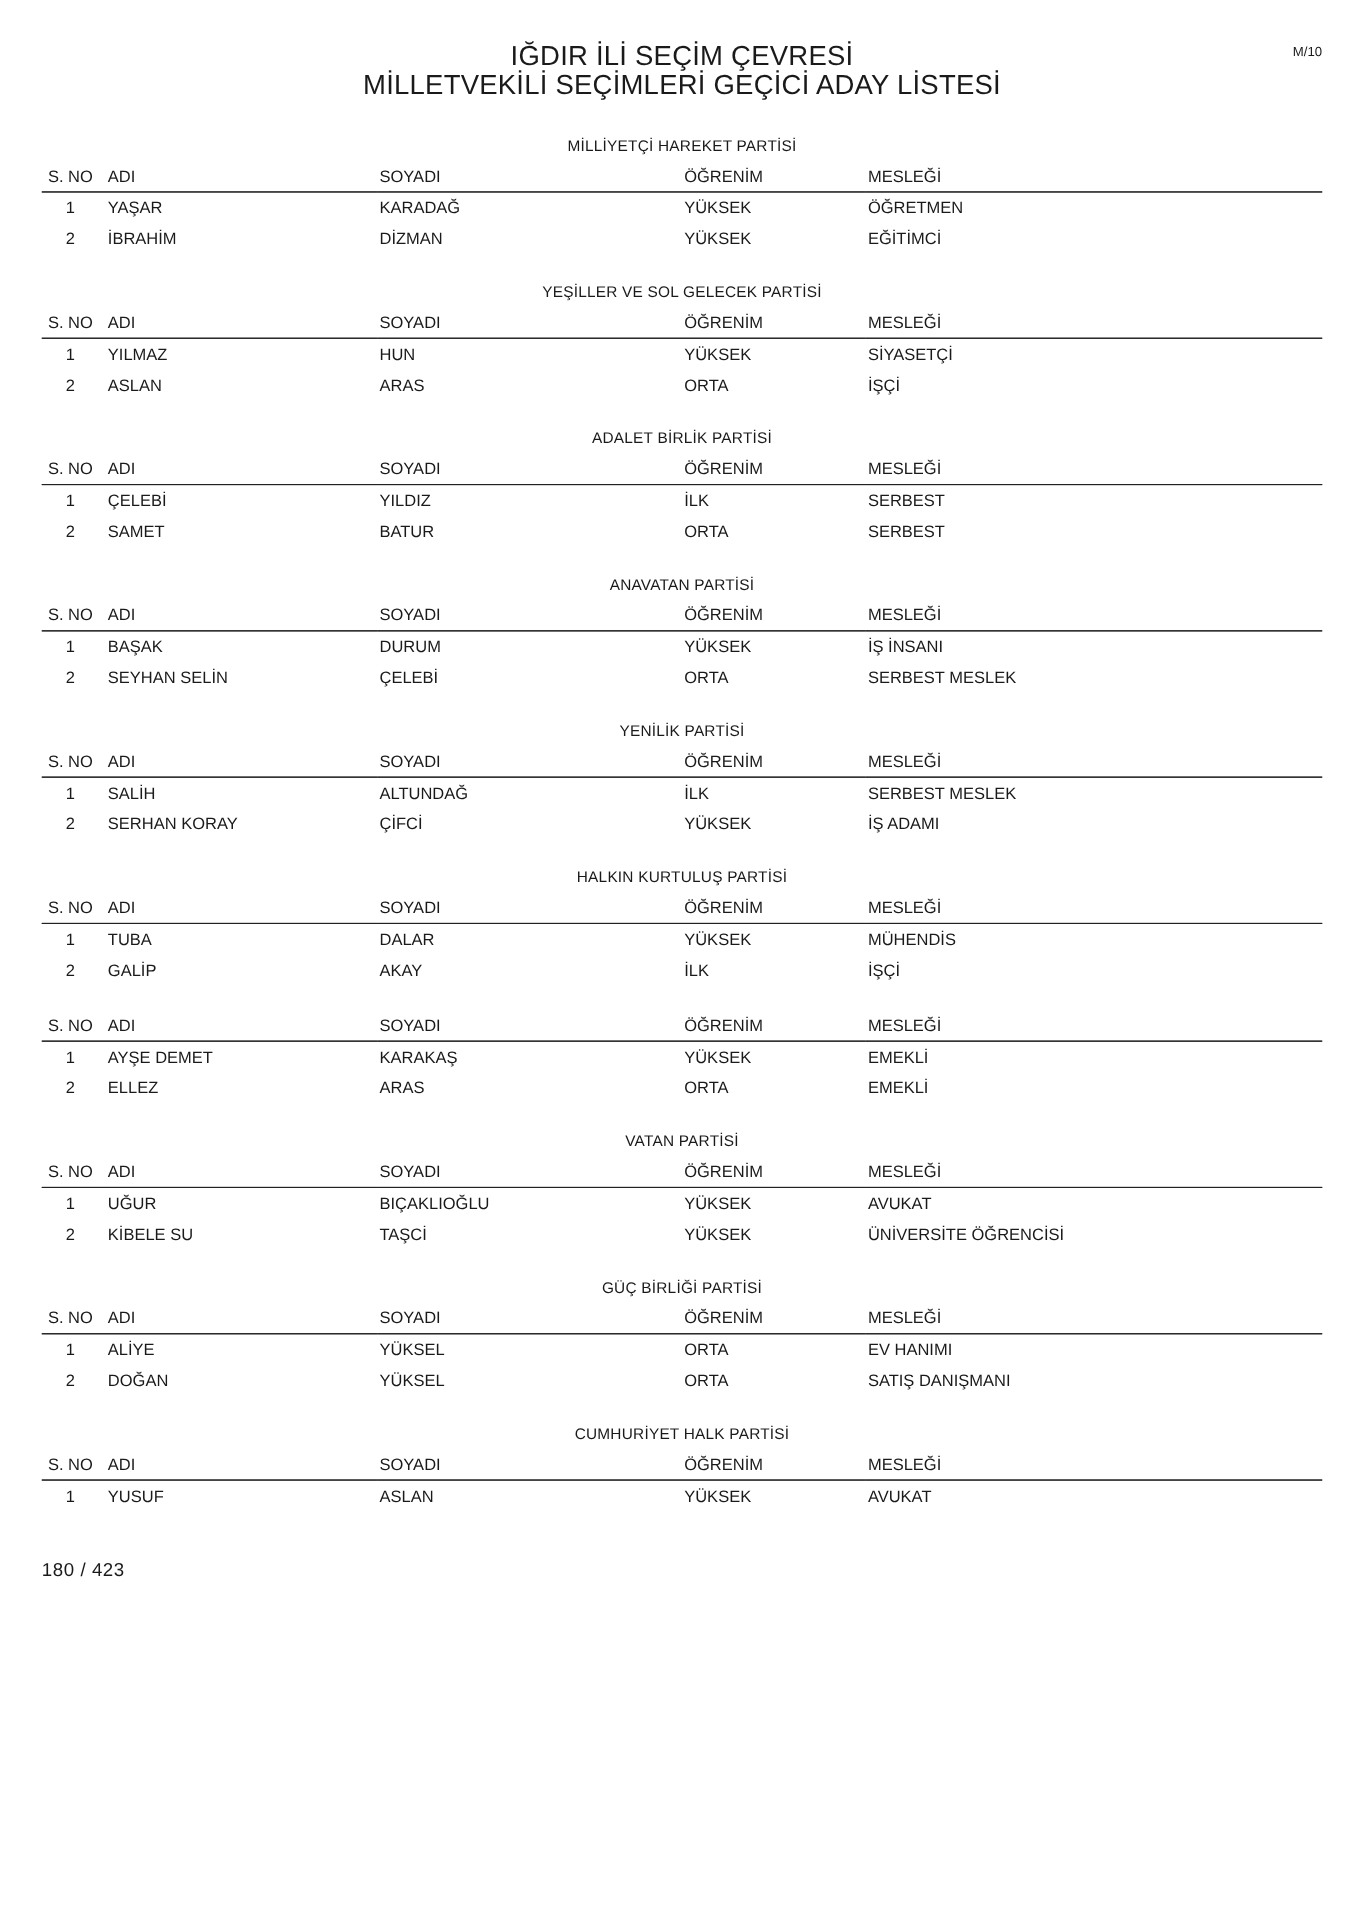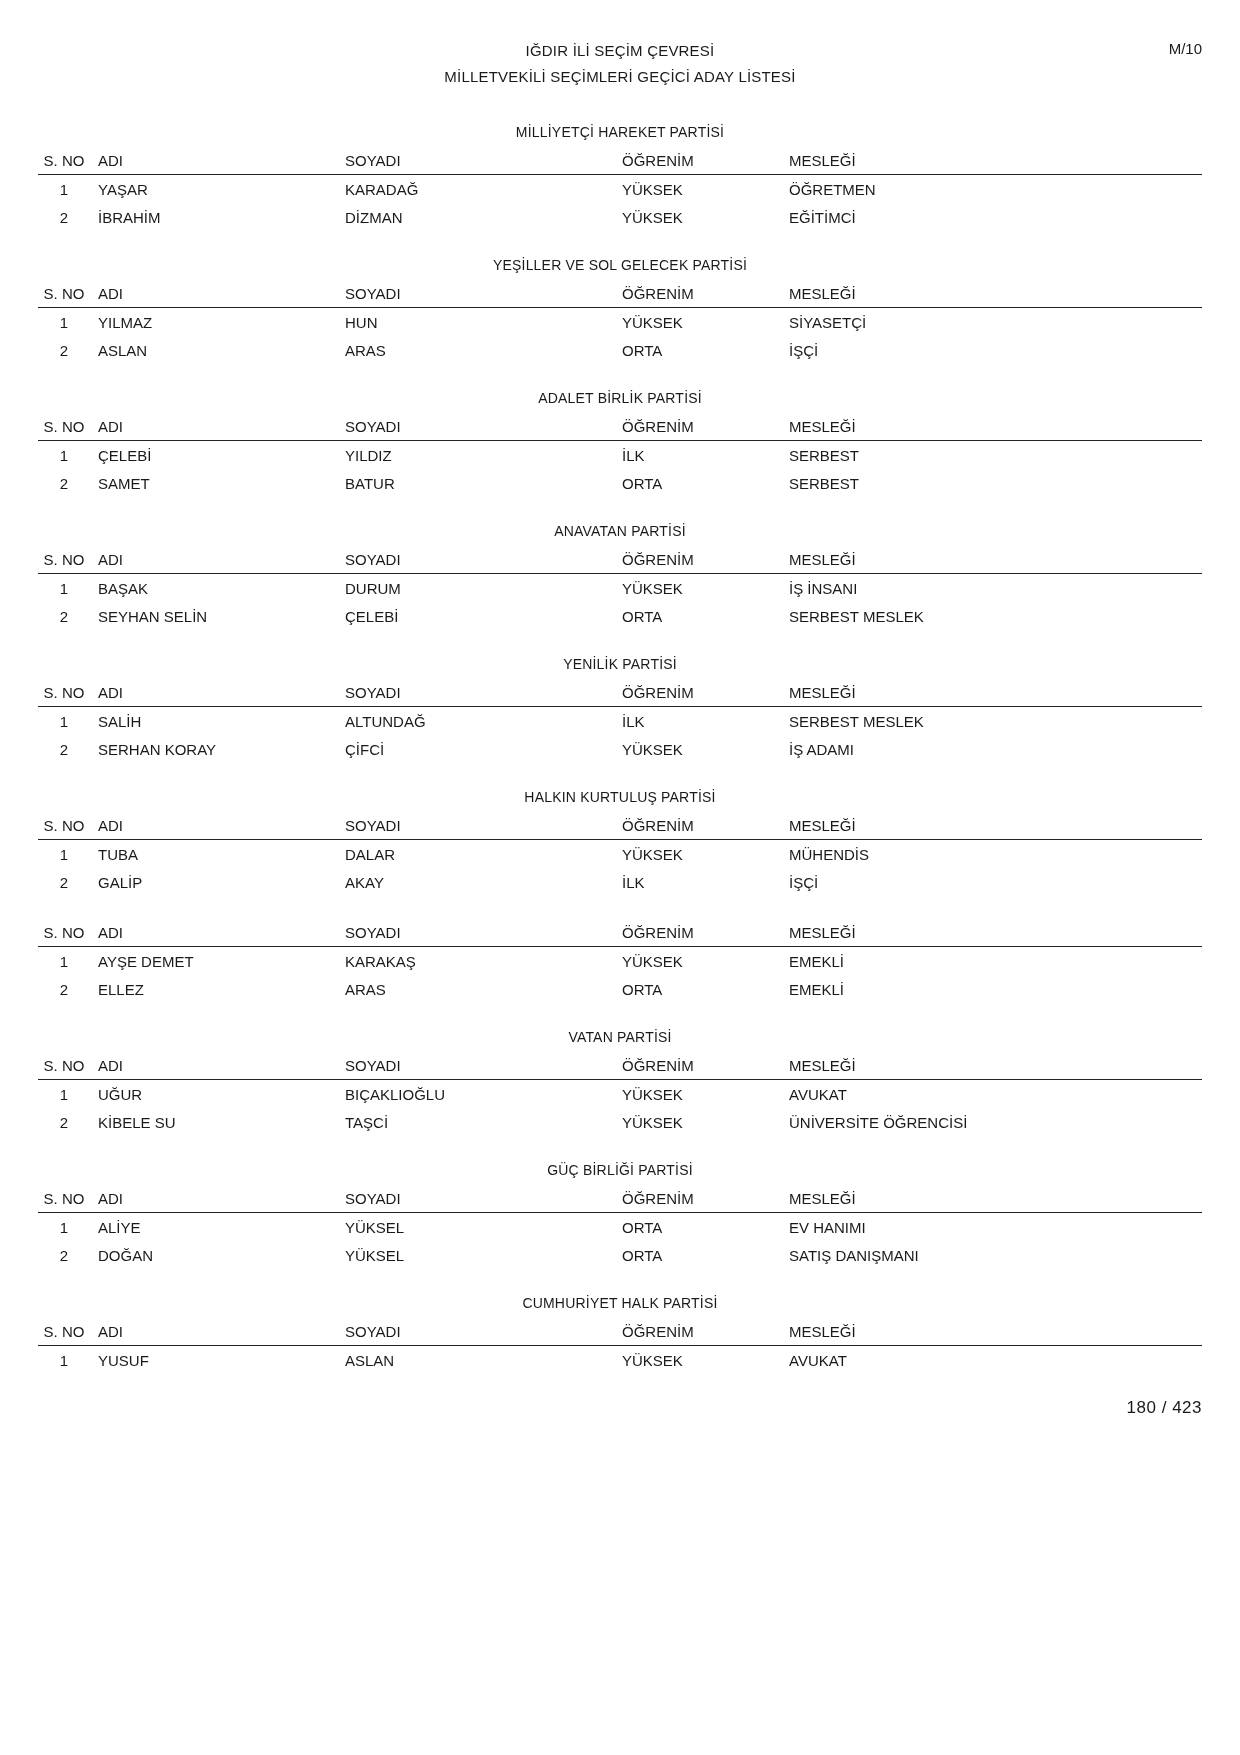--- a/index.html
+++ b/index.html
@@ -19,29 +19,29 @@
     box-sizing: border-box;
     padding: 30px 38px 20px 38px;
     position: relative;
   }
   .header {
     position: relative;
     text-align: center;
     margin-top: 8px;
   }
   .header-line {
-    font-size: 15px;
+    font-size: 25px;
     letter-spacing: 0.2px;
     line-height: 26px;
   }
   .page-code {
     position: absolute;
     right: 0;
     top: 2px;
-    font-size: 15px;
+    font-size: 12px;
   }
   .party-block {
     margin-top: 26px;
   }
   .party-title {
     text-align: center;
     font-size: 14px;
     margin-bottom: 10px;
     letter-spacing: 0.2px;
   }
@@ -61,23 +61,23 @@
     text-align: left;
     vertical-align: top;
   }
   .c-no { width: 52px; text-align: center !important; }
   .c-ad { width: 245px; padding-left: 8px !important; }
   .c-soyad { width: 275px; padding-left: 2px !important; }
   .c-ogr { width: 165px; padding-left: 2px !important; }
   .c-meslek { padding-left: 2px !important; }
   th.c-no { text-align: center !important; }
   .footer {
-    text-align: right;
+    text-align: left;
     font-size: 17px;
-    margin-top: 24px;
+    margin-top: 44px;
     letter-spacing: 0.5px;
   }
   .first-block { margin-top: 34px; }
 </style>
 </head>
 <body>
 
 <div class="page">
 
   <div class="header">

